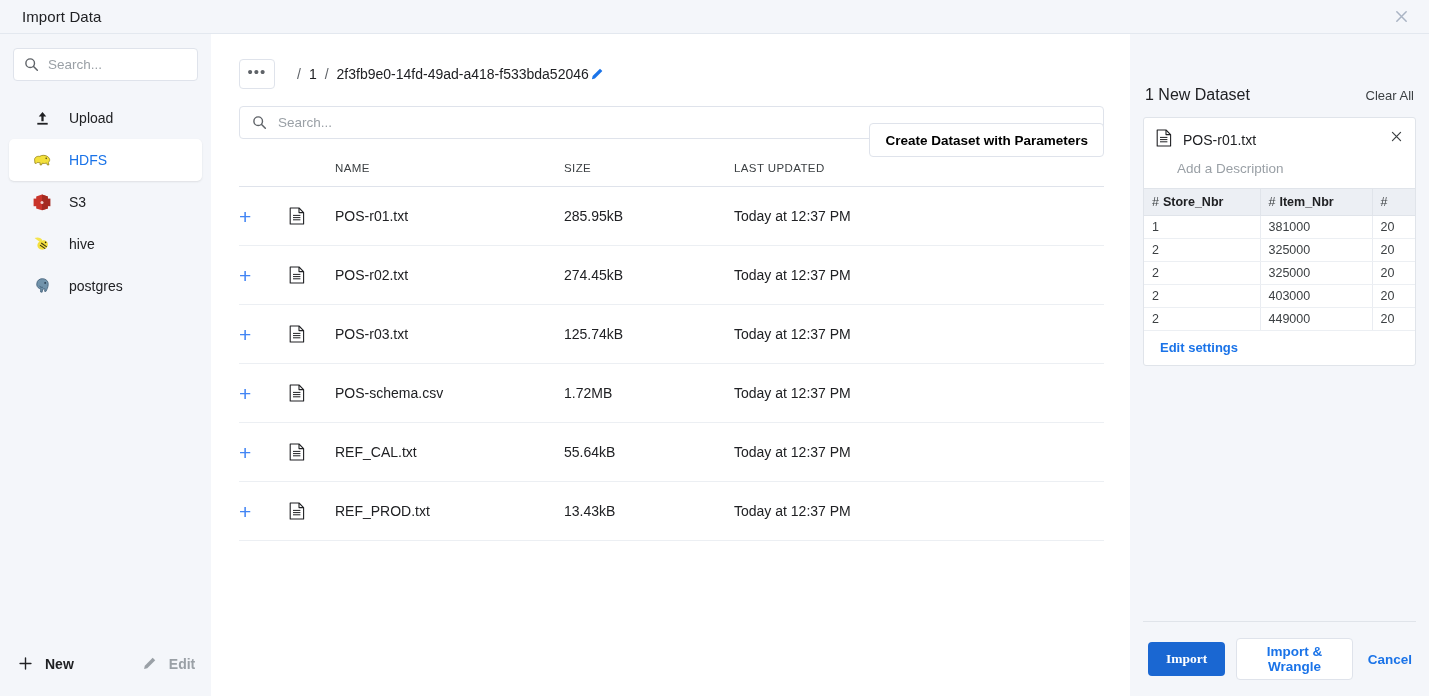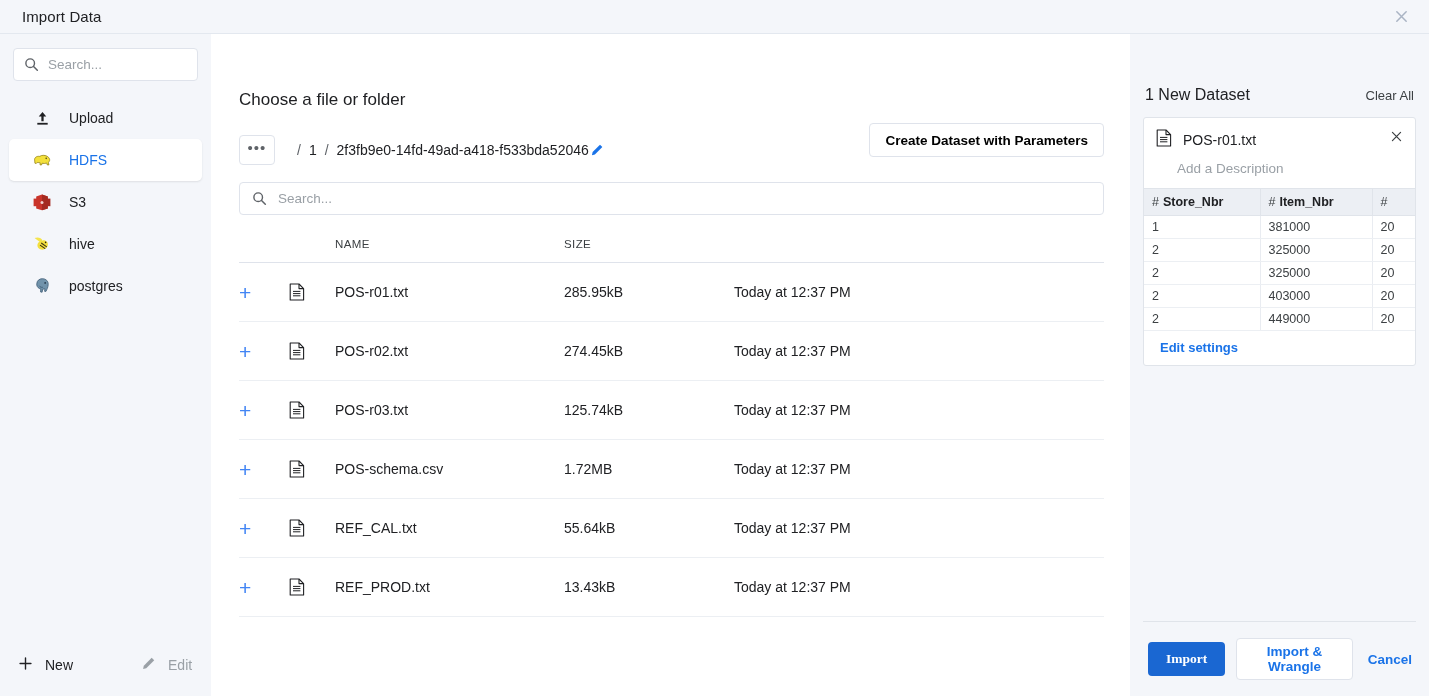--- a/index.html
+++ b/index.html
@@ -64,21 +64,21 @@
   }
   .nav-item .nav-ico { width: 20px; height: 20px; flex: 0 0 20px; display: flex; align-items: center; justify-content: center; }
   .nav-item.selected { background: #ffffff; box-shadow: 0 1px 2px rgba(60,64,67,.12); }
   .nav-item.selected .nav-label { color: #1a73e8; }
 
   .sidebar-footer {
     margin-top: auto; height: 62px;
     display: flex; align-items: center; gap: 0;
     padding: 0 12px 0 18px; font-size: 14px;
   }
-  .sf-btn { display: flex; align-items: center; gap: 12px; cursor: pointer; }
+  .sf-btn { display: flex; align-items: flex-start; gap: 12px; cursor: pointer; font-weight: bold; }
   .sf-new { color: #202124; }
   .sf-edit { color: #9aa0a6; margin-left: 68px; cursor: default; }
 
   
   .main {
     flex: 1; background: #ffffff;
     padding: 0 26px 0 28px;
     min-width: 0; position: relative;
   }
   .main-title { font-size: 17px; color: #202124; margin-top: 56px; }
@@ -291,21 +291,20 @@
             <svg width="15" height="15" viewBox="0 0 16 16" aria-hidden="true">
               <path d="M11.4 1.9 L14.1 4.6 L5.6 13.1 L2.2 13.9 L3 10.4 Z" fill="#9aa0a6"></path>
             </svg>
           </span>
           <span>Edit</span>
         </div>
       </div>
     </div>
 
     <div class="main">
-      <div class="main-title">Choose a file or folder</div>
 
       <button class="create-params-btn">Create Dataset with Parameters</button>
 
       <div class="crumbrow">
         <div class="dots-btn">•••</div>
         <div class="crumbs">
           <span class="crumb-sep">/</span>
           <span class="crumb-link">1</span>
           <span class="crumb-sep">/</span>
           <span class="crumb-current">2f3fb9e0-14fd-49ad-a418-f533bda52046</span>
@@ -326,20 +325,21 @@
         </span>
         <input type="text" placeholder="Search..." style="">
       </div>
 
       <div class="ftable">
         <div class="thead">
           <div class="c-plus"></div>
           <div class="c-icon"></div>
           <div class="c-name" style="width:229px;flex:0 0 229px;">NAME</div>
           <div class="c-size">SIZE</div>
+          <div class="c-date">LAST UPDATED</div>
         </div>
         <div id="file-rows">
             <div class="frow">
               <div class="c-plus"><span class="plus">+</span></div>
               <div class="c-icon doc-ico">
                 <svg width="16" height="18" viewBox="0 0 16 18" aria-hidden="true">
                   <path d="M1.2 1 H10 L14.6 5.6 V17 H1.2 Z" fill="#fff" stroke="#202124" stroke-width="1.1" stroke-linejoin="round"></path>
                   <path d="M10 1 V5.6 H14.6" fill="none" stroke="#202124" stroke-width="1.1" stroke-linejoin="round"></path>
                   <path d="M4 8.4 H11.4 M4 10.6 H11.4 M4 12.8 H11.4" stroke="#202124" stroke-width="1"></path>
                 </svg>

